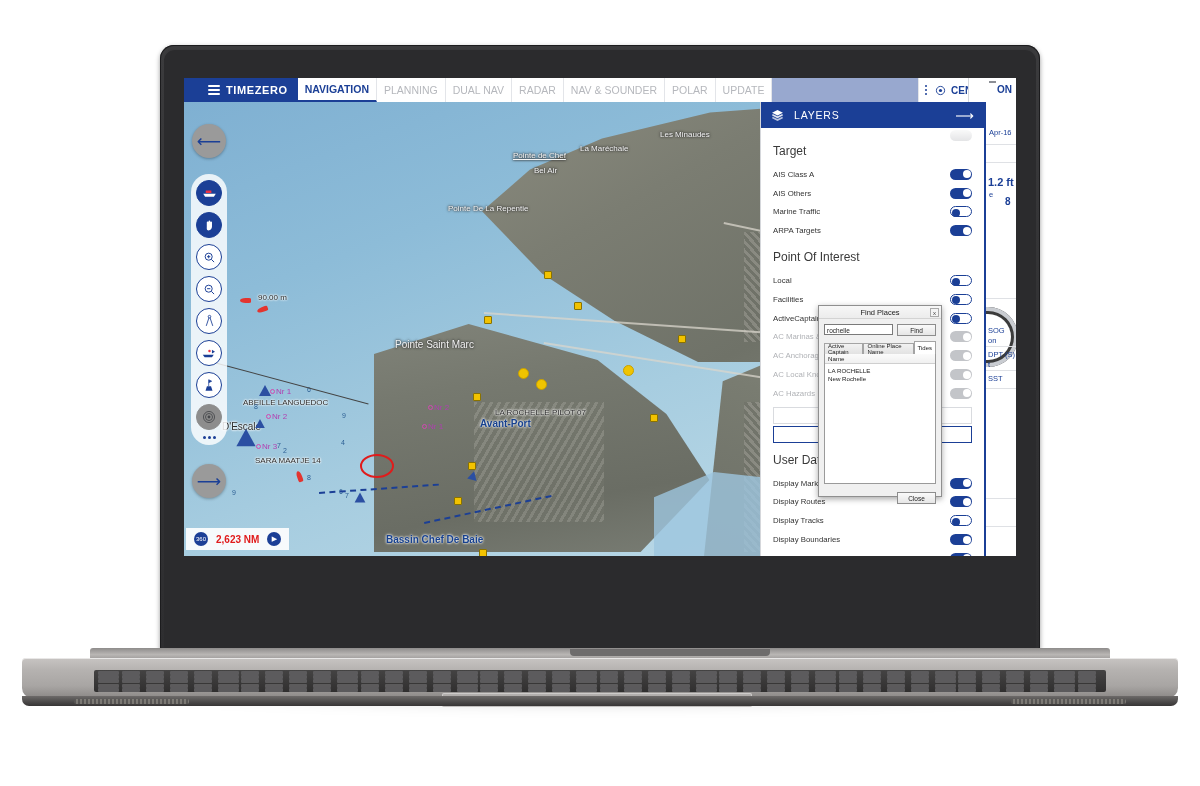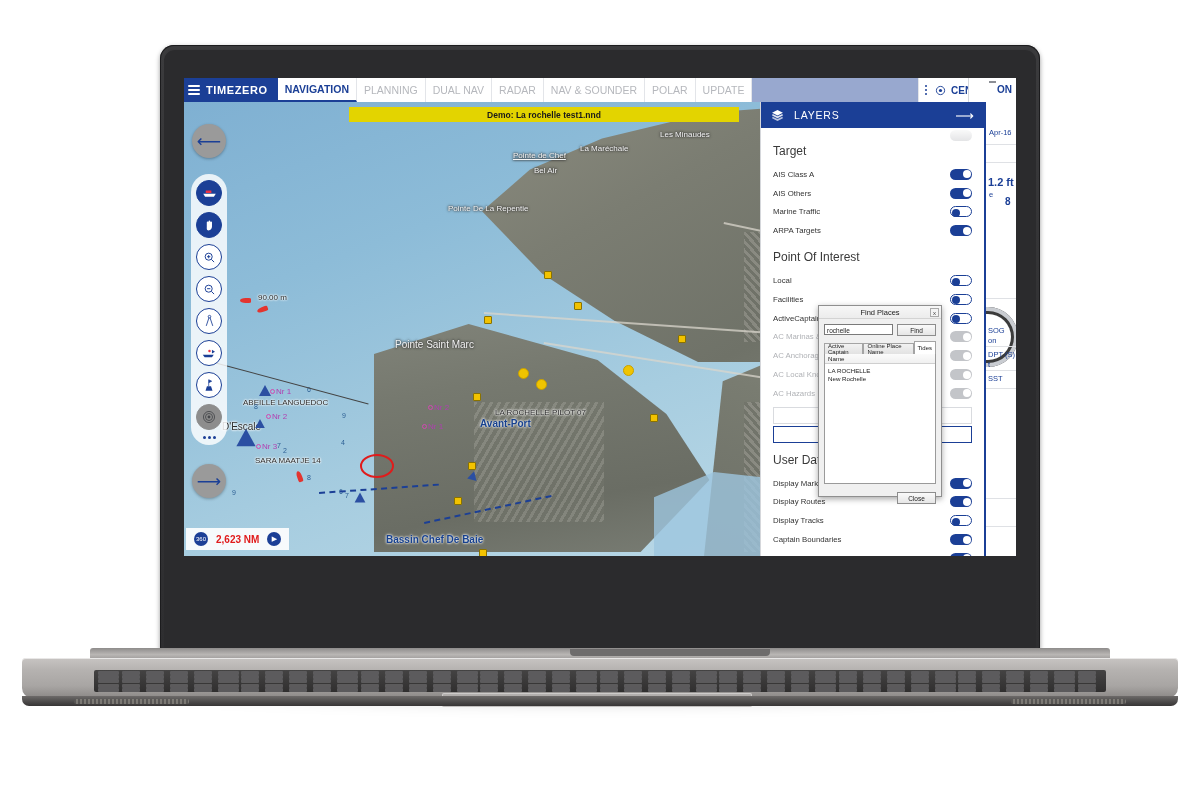--- a/index.html
+++ b/index.html
@@ -48,21 +48,21 @@
     box-shadow: inset 0 0 0 1px rgba(255,255,255,.35); }
   .base-foot{ position:absolute; left:0px; top:48px; width:1156px; height:10px;
     background:linear-gradient(180deg,#6d6a69 0%, #4b4949 60%, #373535 100%);
     border-radius:0 0 7px 7px; }
   .speaker{ position:absolute; top:51px; width:115px; height:5px; border-radius:2px;
     background:repeating-linear-gradient(90deg,#5a5856 0 2px,#88857f 2px 4px); opacity:.8;}
 
   
   .topbar{ position:absolute; left:0; top:0; width:832px; height:24px; background:#1b3f96;
     display:flex; align-items:stretch; }
-  .tz-logo{ display:flex; align-items:center; gap:6px; padding:0 10px 0 4px; color:#fff; }
+  .tz-logo{ display:flex; align-items:center; gap:6px; padding:0 10px 0 24px; color:#fff; }
   .hamb{ display:inline-block; width:12px; }
   .hamb i{ display:block; height:2px; background:#fff; margin:2px 0; border-radius:1px; }
   .tz-name{ font-size:11px; font-weight:bold; letter-spacing:.6px; }
   .navwrap{ display:flex; align-items:stretch; background:#fff; }
   .navitem{ display:flex; align-items:center; padding:0 7px; font-size:10.5px; color:#b6b8bd;
     border-right:1px solid #e3e5e9; white-space:nowrap; }
   .navitem.active{ color:#1b3f96; font-weight:bold; border-bottom:2px solid #1b3f96; }
   .topspacer{ flex:1; background:#fff; opacity:.55; }
   .topright{ display:flex; align-items:center; background:#fff; padding:0 6px; gap:8px;
     border-left:1px solid #e3e5e9; }
@@ -341,21 +341,20 @@
       <div class="yellowicon" style="left:494px;top:233px;"></div>
       <div class="yellowicon" style="left:466px;top:312px;"></div>
       <div class="yellowicon" style="left:284px;top:360px;"></div>
       <div class="yellowicon" style="left:270px;top:395px;"></div>
       <div class="yellowicon" style="left:295px;top:447px;"></div>
       <div class="solidline" style="left:30px;top:260px;width:160px;transform:rotate(15deg);"></div>
       <div class="dashedline" style="left:135px;top:390px;width:120px;transform:rotate(-4deg);"></div>
       <div class="dashedline" style="left:240px;top:420px;width:130px;transform:rotate(-12deg);"></div>
       <div class="redcircle" style="left:176px;top:352px;"></div>
 
-      <div class="demo">Demo: La rochelle test1.nnd</div>
 
       <div class="rbtn" style="left:8px; top:22px;">⟵</div>
       <div class="ltool">
         <div class="tbtn filled">
           <svg width="15" height="10" viewBox="0 0 24 16">
             <path d="M2 9 h20 l-3 5 H5 Z" fill="#fff"></path>
               <path d="M6 4 h9 v4 H6 Z" fill="#e34"></path>
           </svg>
         </div>
         <div class="tbtn filled">
@@ -515,21 +514,21 @@
               <i></i>
             </span>
           </div>
         <div class="lrow">
           <span class="lbl">Display Tracks</span>
           <span class="tgl off">
               <i></i>
             </span>
           </div>
         <div class="lrow">
-          <span class="lbl">Captain Boundaries</span>
+          <span class="lbl">Display Boundaries</span>
           <span class="tgl">
               <i></i>
             </span>
           </div>
         <div class="lrow">
           <span class="lbl">Display Annotations</span>
           <span class="tgl">
               <i></i>
             </span>
           </div>

